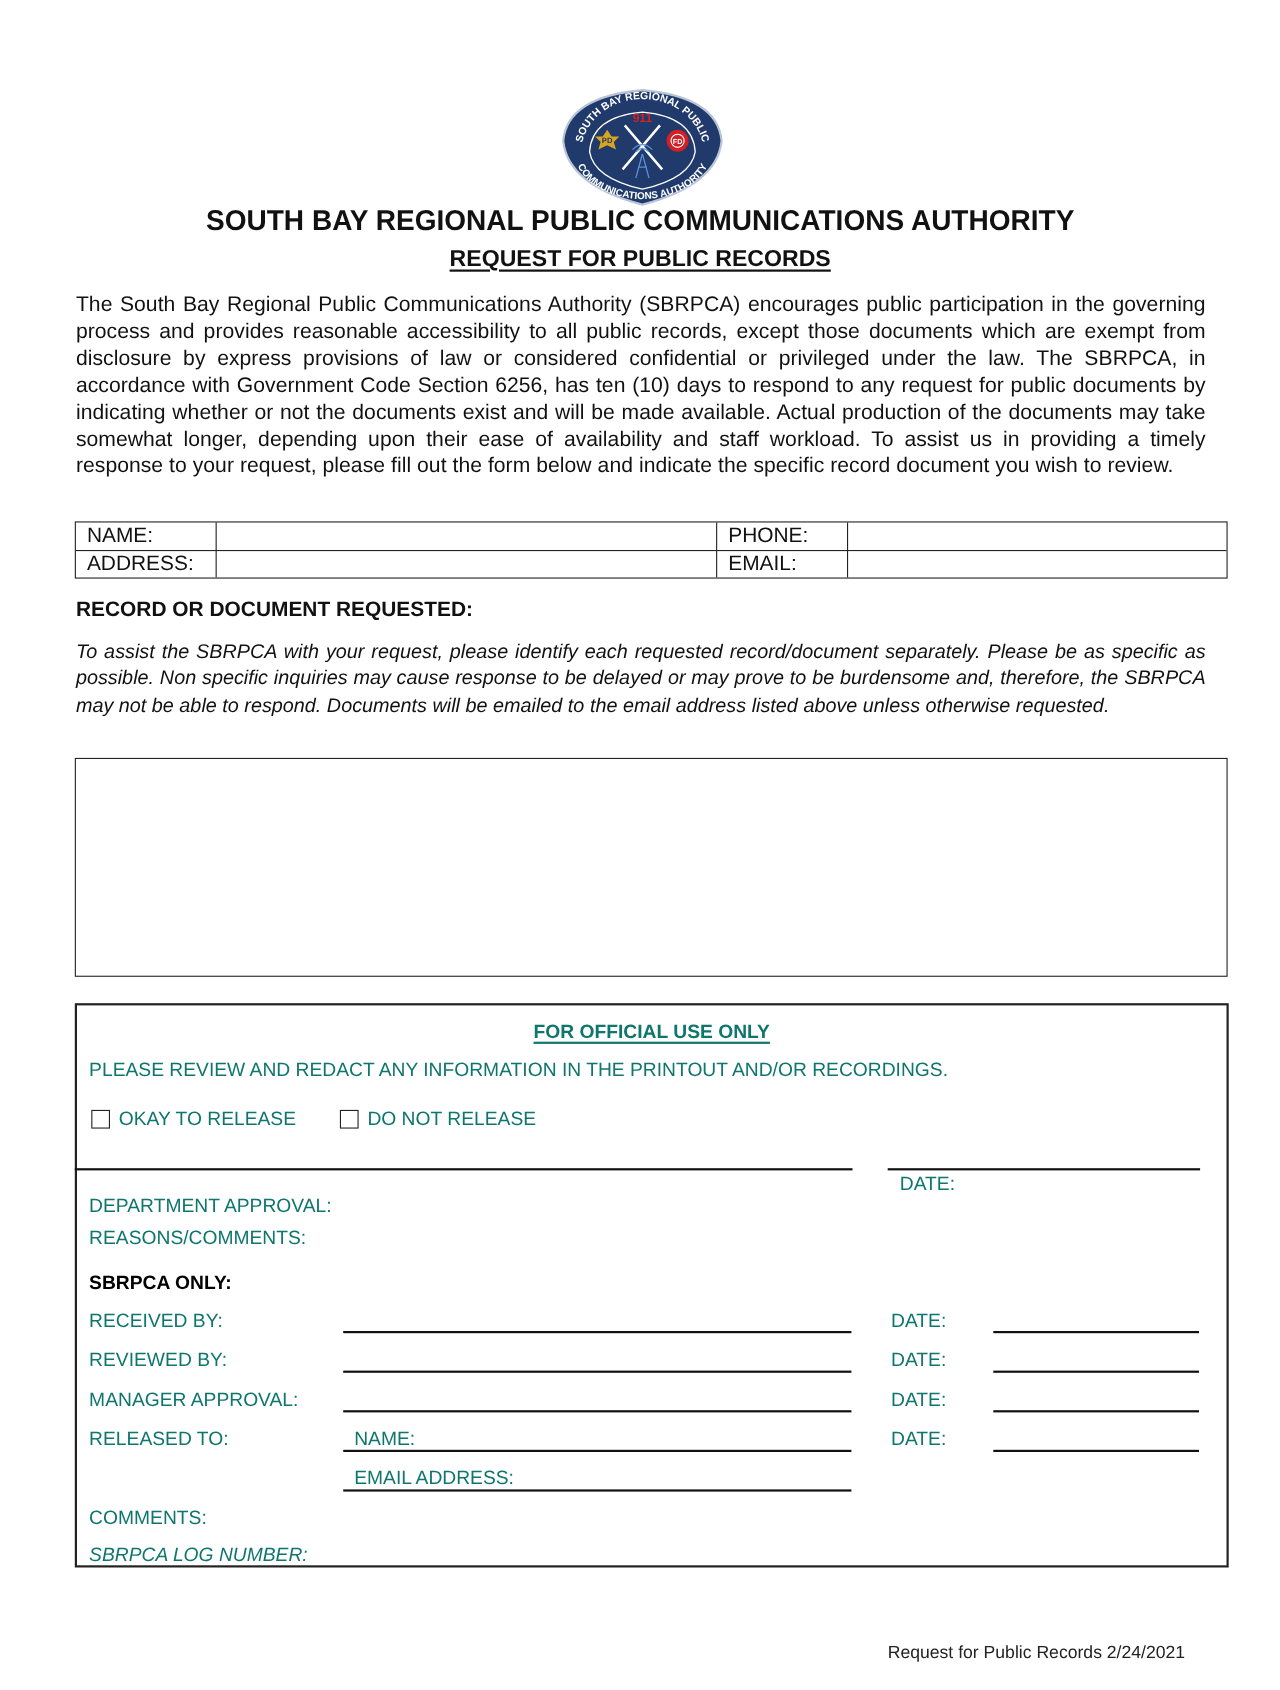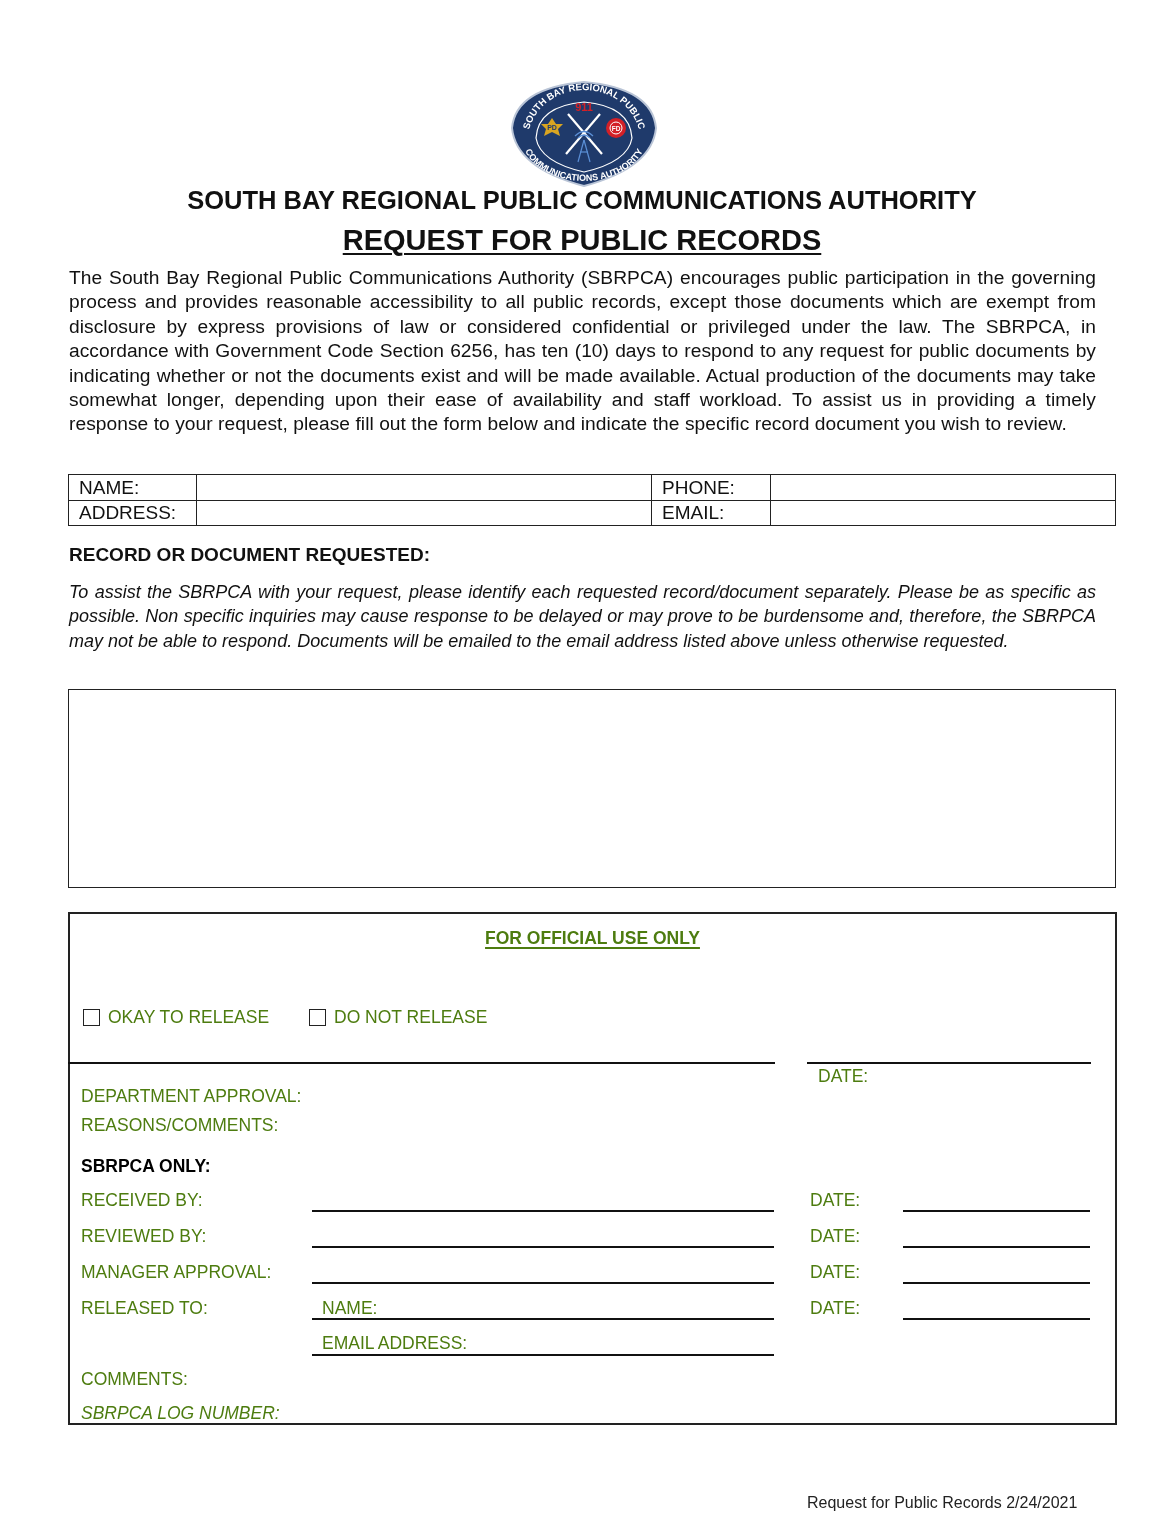--- a/index.html
+++ b/index.html
@@ -13,21 +13,21 @@
   #logo { left: 506px; top: 78px; width: 156px; height: 112px; }
 
   
   .org-title {
     left: 0; width: 1164px; top: 185px; text-align: center;
     font-weight: bold; font-size: 26px; letter-spacing: 0px;
     transform: scaleX(0.98); transform-origin: center;
   }
   .form-title {
     left: 0; width: 1164px; top: 224px; text-align: center;
-    font-weight: bold; font-size: 29px;
+    font-weight: bold; font-size: 21px;
   }
   .form-title span { text-decoration: underline; text-decoration-thickness: 2px; text-underline-offset: 3px; }
 
   
   .intro {
     left: 69px; width: 1027px; top: 266px;
     font-size: 19.2px; line-height: 24.4px; text-align: justify;
     letter-spacing: 0.05px;
   }
 
@@ -57,21 +57,21 @@
     left: 68px; top: 689px; width: 1048px; height: 199px;
     border: 1.5px solid #222; box-sizing: border-box;
   }
   .request-box textarea { width: 100%; height: 100%; border: none; resize: none; outline: none; background: transparent; box-sizing: border-box; padding: 8px; font: 17px "Liberation Sans", sans-serif; }
 
   
   .official {
     left: 68px; top: 912px; width: 1049px; height: 513px;
     border: 2px solid #222; box-sizing: border-box;
   }
-  .official .t { position: absolute; font-size: 17.5px; color: #4d7c0f; white-space: nowrap; }
+  .official .t { position: absolute; font-size: 17.5px; color: #0f766e; white-space: nowrap; }
   .official .b { font-weight: bold; color: #000000; }
   .official .hdr { left: 0; width: 100%; text-align: center; top: 14px; font-weight: bold; font-size: 17.5px; }
   .official .hdr span { text-decoration: underline; text-decoration-thickness: 2px; text-underline-offset: 3px; }
   .official .line { position: absolute; height: 0; border-top: 2.5px solid #111; }
   .cb { position: absolute; width: 17px; height: 17px; border: 1.5px solid #222; box-sizing: border-box; background: #fff; cursor: pointer; }
 
   .footer { left: 807px; top: 1494px; font-size: 16px; color: #222; }
 </style>
 </head>
 <body>
@@ -142,20 +142,21 @@
 
 <div class="abs section-head">RECORD OR DOCUMENT REQUESTED:</div>
 <div class="abs instructions">To assist the SBRPCA with your request, please identify each requested record/document separately.  Please be as specific as possible.  Non specific inquiries may cause response to be delayed or may prove to be burdensome and, therefore, the SBRPCA may not be able to respond.  Documents will be emailed to the email address listed above unless otherwise requested.</div>
 
 <div class="abs request-box">
   <textarea style=""></textarea>
 </div>
 
 <div class="abs official">
   <div class="t hdr"><span>FOR OFFICIAL USE ONLY</span></div>
+  <div class="t" style="left:11px; top:48px;">PLEASE REVIEW AND REDACT ANY INFORMATION IN THE PRINTOUT AND/OR RECORDINGS.</div>
 
   <div class="cb" style="left:13px; top:95px;"></div>
   <div class="t" style="left:38px; top:93px;">OKAY TO RELEASE</div>
   <div class="cb" style="left:239px; top:95px;"></div>
   <div class="t" style="left:264px; top:93px;">DO NOT RELEASE</div>
 
   <div class="line" style="left:-2px; width:707px; top:148px;"></div>
   <div class="line" style="left:737px; width:284px; top:148px;"></div>
   <div class="t" style="left:11px; top:160px;margin-top:12px;">DEPARTMENT APPROVAL:</div>
   <div class="t" style="left:748px; top:152px;">DATE:</div>

